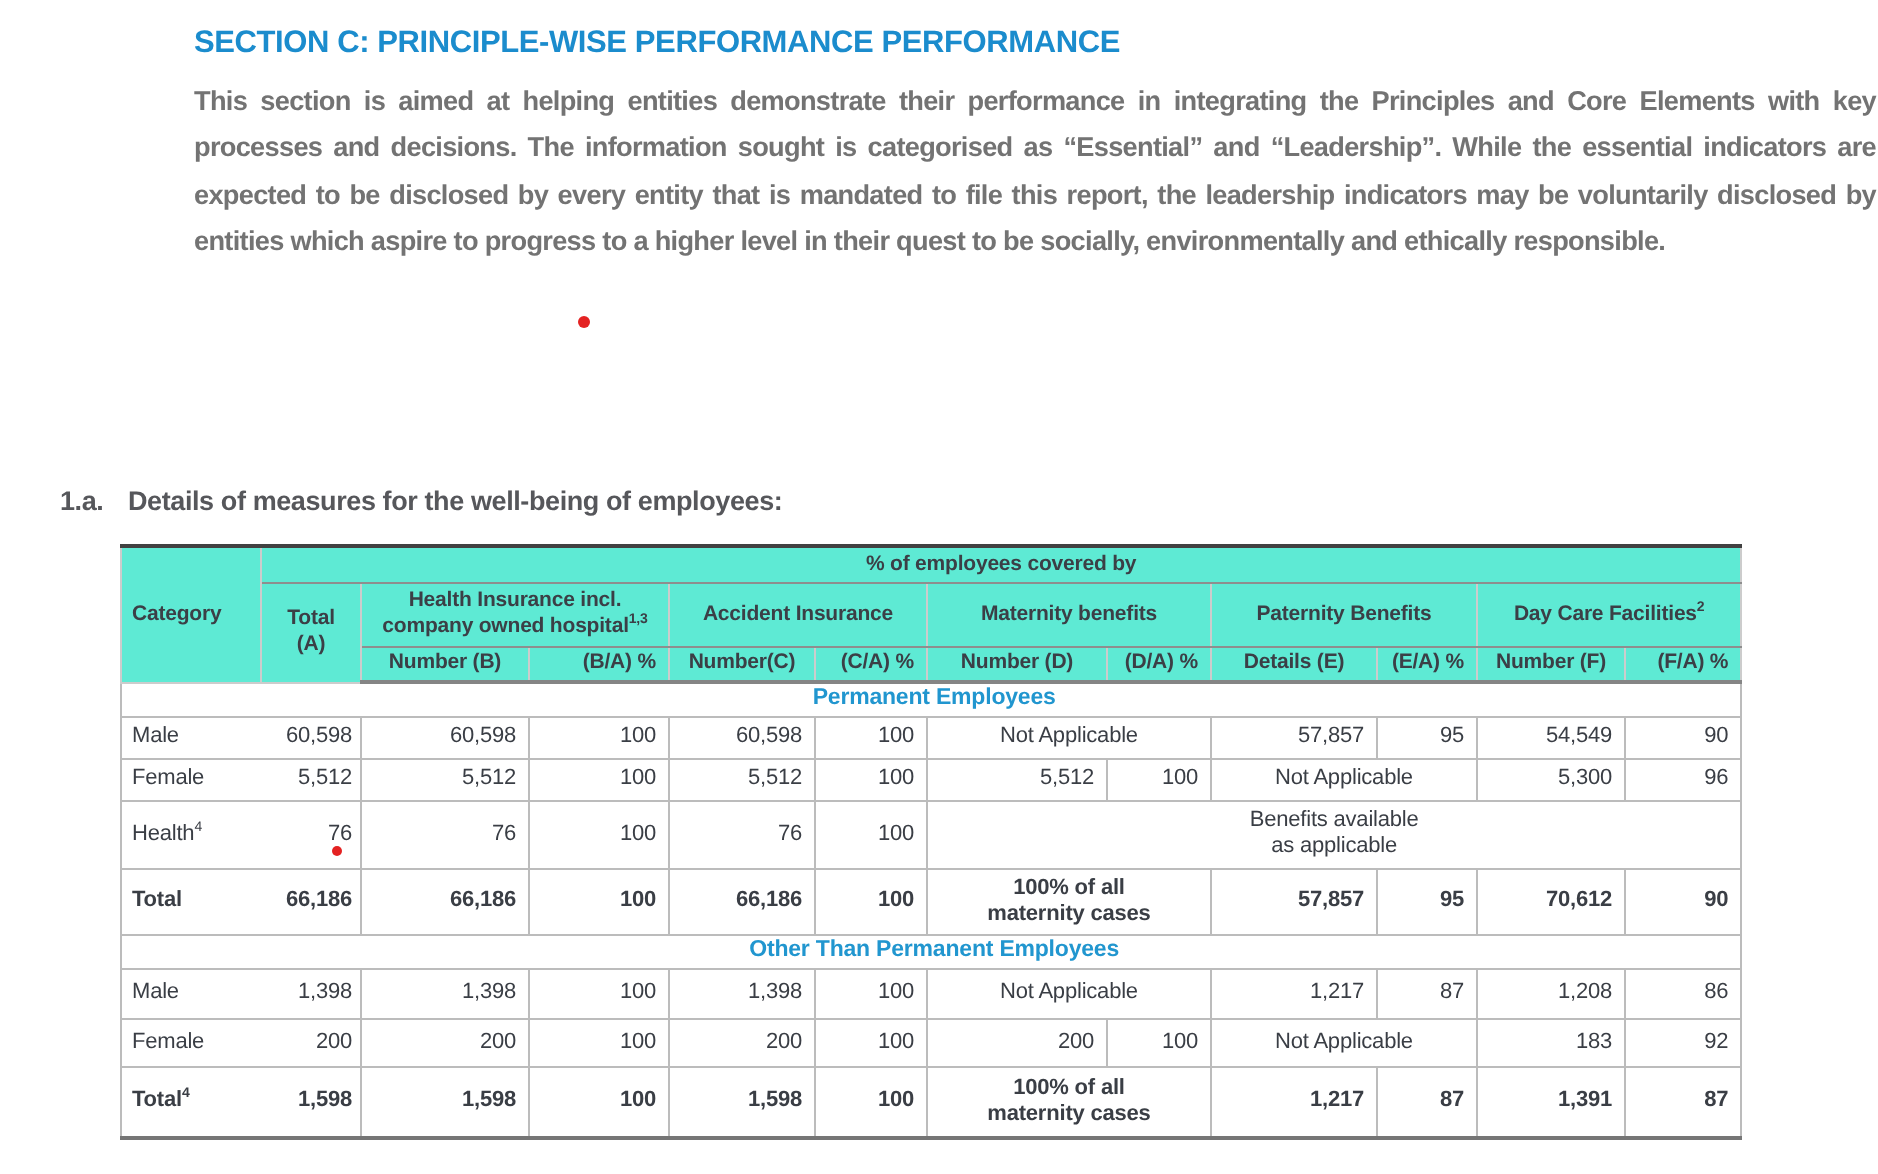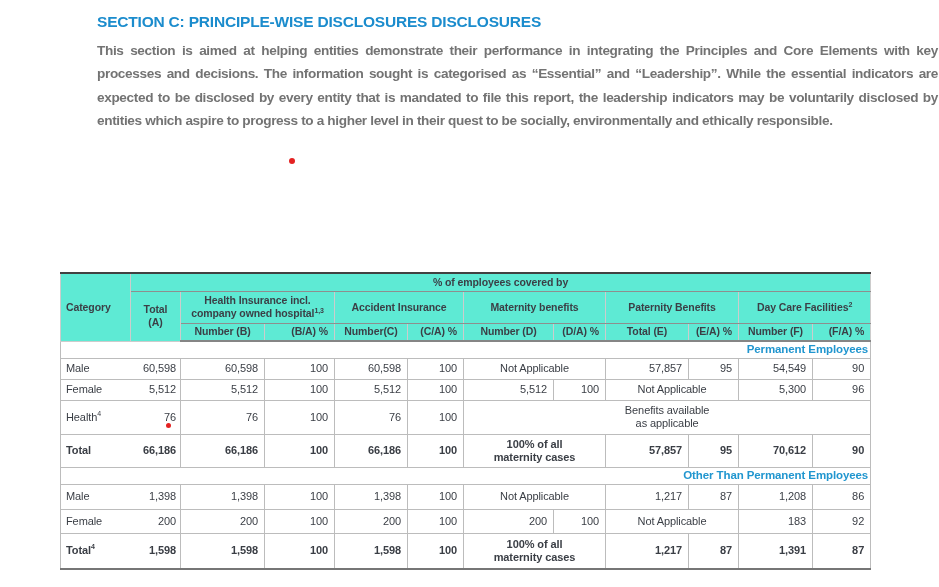--- a/index.html
+++ b/index.html
@@ -29,44 +29,47 @@
   .h-sub{height:18px;margin-left:28px;}
   .banner{border-bottom:1px solid #8e8e8e;text-align:center;}
   .grp{border-bottom:1px solid #8e8e8e;text-align:center;}
   .h-sub th{border-bottom:2px solid #858585;}
   .cat-h{text-align:left;padding-left:5px;}
   .total-h{text-align:center;}
   sup{font-size:7px;line-height:0;vertical-align:super;}
   .sub-n{text-align:center;}
   .sub-p{text-align:right;padding-right:6px;}
   .sec-row{height:17px;}
-  .sec-row td{color:#2196cf;font-weight:bold;font-size:11.5px;text-align:right;padding-left:5px;margin-top:28px;}
+  .sec-row td{color:#2196cf;font-weight:bold;font-size:11.5px;text-align:center;padding-left:5px;margin-top:28px;}
   .r-pm{height:21px;} .r-po{height:34px;} .r-pt{height:33px;}
   .r-om{height:25px;} .r-of{height:24px;} .r-ot{height:36px;}
   tr.bold td{font-weight:bold;}
   tr.t-row td{border-top:1px solid #9c9c9c;}
   td.cat{text-align:left;padding-left:5px;border-right:none;}
   td.tot{border-left:none;text-align:right;padding-right:4px;position:relative;}
   td.num{text-align:right;padding-right:6px;}
   td.ctr{text-align:center;}
   .note{max-width:97px;margin:0 auto;text-align:center;line-height:13px;}
   .dot-cell{right:9px;top:22px;width:5px;height:5px;}
 </style>
 </head>
 <body>
 
 <div class="page">
 
-  <div class="sec-title">SECTION C: PRINCIPLE-WISE DISCLOSURES DISCLOSURES</div>
+  <div class="sec-title">SECTION C: PRINCIPLE-WISE PERFORMANCE PERFORMANCE</div>
 
   <div class="intro">This section is aimed at helping entities demonstrate their performance in integrating the Principles and Core Elements with key processes and decisions. The information sought is categorised as “Essential” and “Leadership”. While the essential indicators are expected to be disclosed by every entity that is mandated to file this report, the leadership indicators may be voluntarily disclosed by entities which aspire to progress to a higher level in their quest to be socially, environmentally and ethically responsible.</div>
 
   <span class="dot dot-page"></span>
 
 
+  <div class="question">
+    <span class="q-label">1.a.</span><span>Details of measures for the well-being of employees:</span>
+  </div>
 
   <div class="tbl-wrap">
     <table>
       <colgroup>
         <col style="width:70px">
           <col style="width:50px">
           <col style="width:84px">
           <col style="width:70px">
         <col style="width:73px">
           <col style="width:56px">
@@ -93,21 +96,21 @@
           <th class="grp" colspan="2"><span>Paternity Benefits</span></th>
           <th class="grp" colspan="2"><span>Day Care Facilities</span><sup>2</sup></th>
         </tr>
         <tr class="h-sub">
           <th class="sub-n">Number (B)</th>
           <th class="sub-p">(B/A) %</th>
           <th class="sub-n">Number(C)</th>
           <th class="sub-p">(C/A) %</th>
           <th class="sub-n">Number (D)</th>
           <th class="sub-p">(D/A) %</th>
-          <th class="sub-n">Total (E)</th>
+          <th class="sub-n">Details (E)</th>
           <th class="sub-p">(E/A) %</th>
           <th class="sub-n">Number (F)</th>
           <th class="sub-p">(F/A) %</th>
         </tr>
       </thead>
       <tbody>
         <tr class="sec-row">
           <td colspan="12">Permanent Employees</td>
         </tr>
         <tr class="r-pm">

